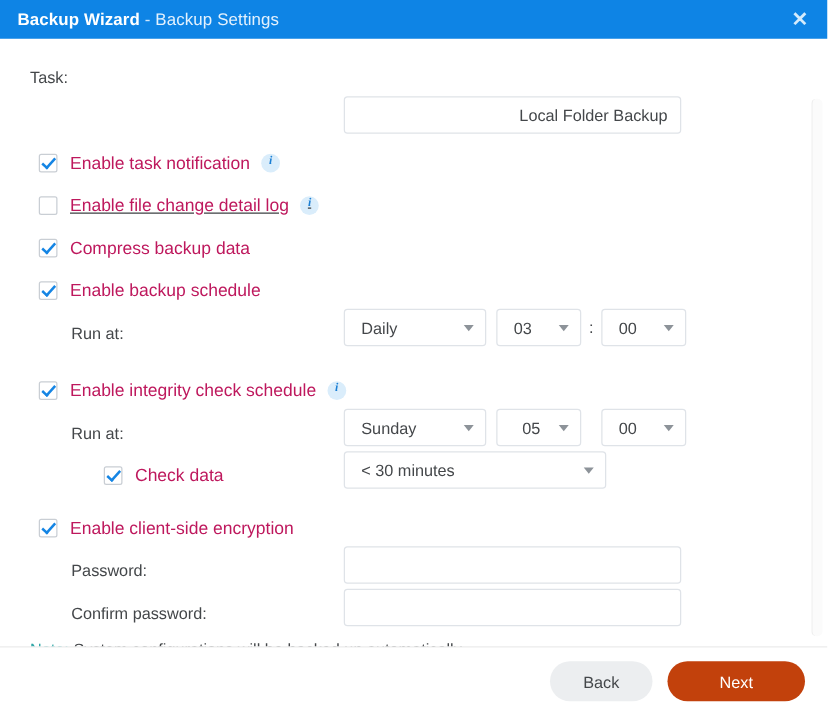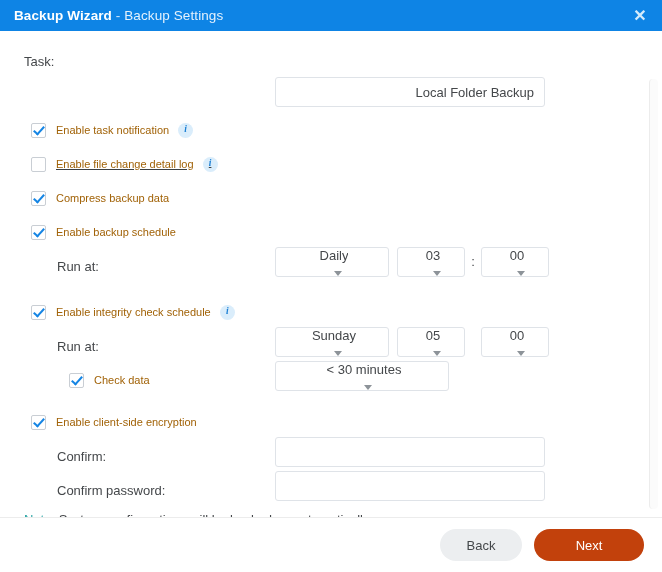--- a/index.html
+++ b/index.html
@@ -116,22 +116,22 @@
     left: 4px;
     top: 0px;
     width: 4px;
     height: 9px;
     border: solid #1585e4;
     border-width: 0 2.2px 2.2px 0;
     transform: rotate(42deg);
   }
   .cb-label {
     margin-left: 10px;
-    color: #a16207;
-    font-size: 11px;
+    color: #be185d;
+    font-size: 14px;
     white-space: nowrap;
     cursor: default;
   }
 
   
   .info {
     display: inline-flex;
     align-items: center;
     justify-content: center;
     width: 15px;
@@ -171,21 +171,20 @@
     border-radius: 3px;
     background: #ffffff;
     display: flex;
     align-items: center;
     padding: 0 9px 0 13px;
     font-size: 13px;
     color: #44474a;
     cursor: pointer;
     position: relative;
     white-space: nowrap;
-    flex-direction: column;
   }
   .sel .sel-val { flex: 1; overflow: hidden; }
   .caret {
     width: 0;
     height: 0;
     border-left: 4.5px solid transparent;
     border-right: 4.5px solid transparent;
     border-top: 5px solid #8d9399;
     margin-left: 8px;
     flex: 0 0 auto;
@@ -323,36 +322,36 @@
       </div>
       <div class="sel" style="position:absolute; left:397px; top:296px; width:68px;text-align:center;">
         <span class="sel-val">05</span>
         <span class="caret"></span>
       </div>
       <div class="sel" style="position:absolute; left:481px; top:296px; width:68px;">
         <span class="sel-val">00</span>
         <span class="caret"></span>
       </div>
 
-      <div class="row" style="top:336px; left:59px;padding-left:10px;">
+      <div class="row" style="top:336px; left:73px;padding-left:10px;">
         <span class="cb checked"></span>
         <span class="cb-label">Check data</span>
       </div>
-      <div class="sel" style="position:absolute; left:275px; top:330px; width:174px;">
+      <div class="sel" style="position:absolute; left:275px; top:330px; width:210px;">
         <span class="sel-val">&lt; 30 minutes</span>
         <span class="caret"></span>
       </div>
 
       <div class="row" style="top:378px; left:31px;">
         <span class="cb checked"></span>
         <span class="cb-label">Enable client-side encryption</span>
       </div>
 
       <div class="row" style="top:412px; left:57px;">
-        <span class="label">Confirm:</span>
+        <span class="label">Password:</span>
       </div>
       <input class="tinput" type="password" style="position: absolute; left: 275px; top: 406px; width: 270px;" value="">
 
       <div class="row" style="top:446px; left:57px;">
         <span class="label">Confirm password:</span>
       </div>
       <input class="tinput" type="password" style="position: absolute; left: 275px; top: 440px; width: 270px;" value="">
 
       <div class="note" style="left:24px; top:481px;">
         <span class="note-label">Note:</span>

